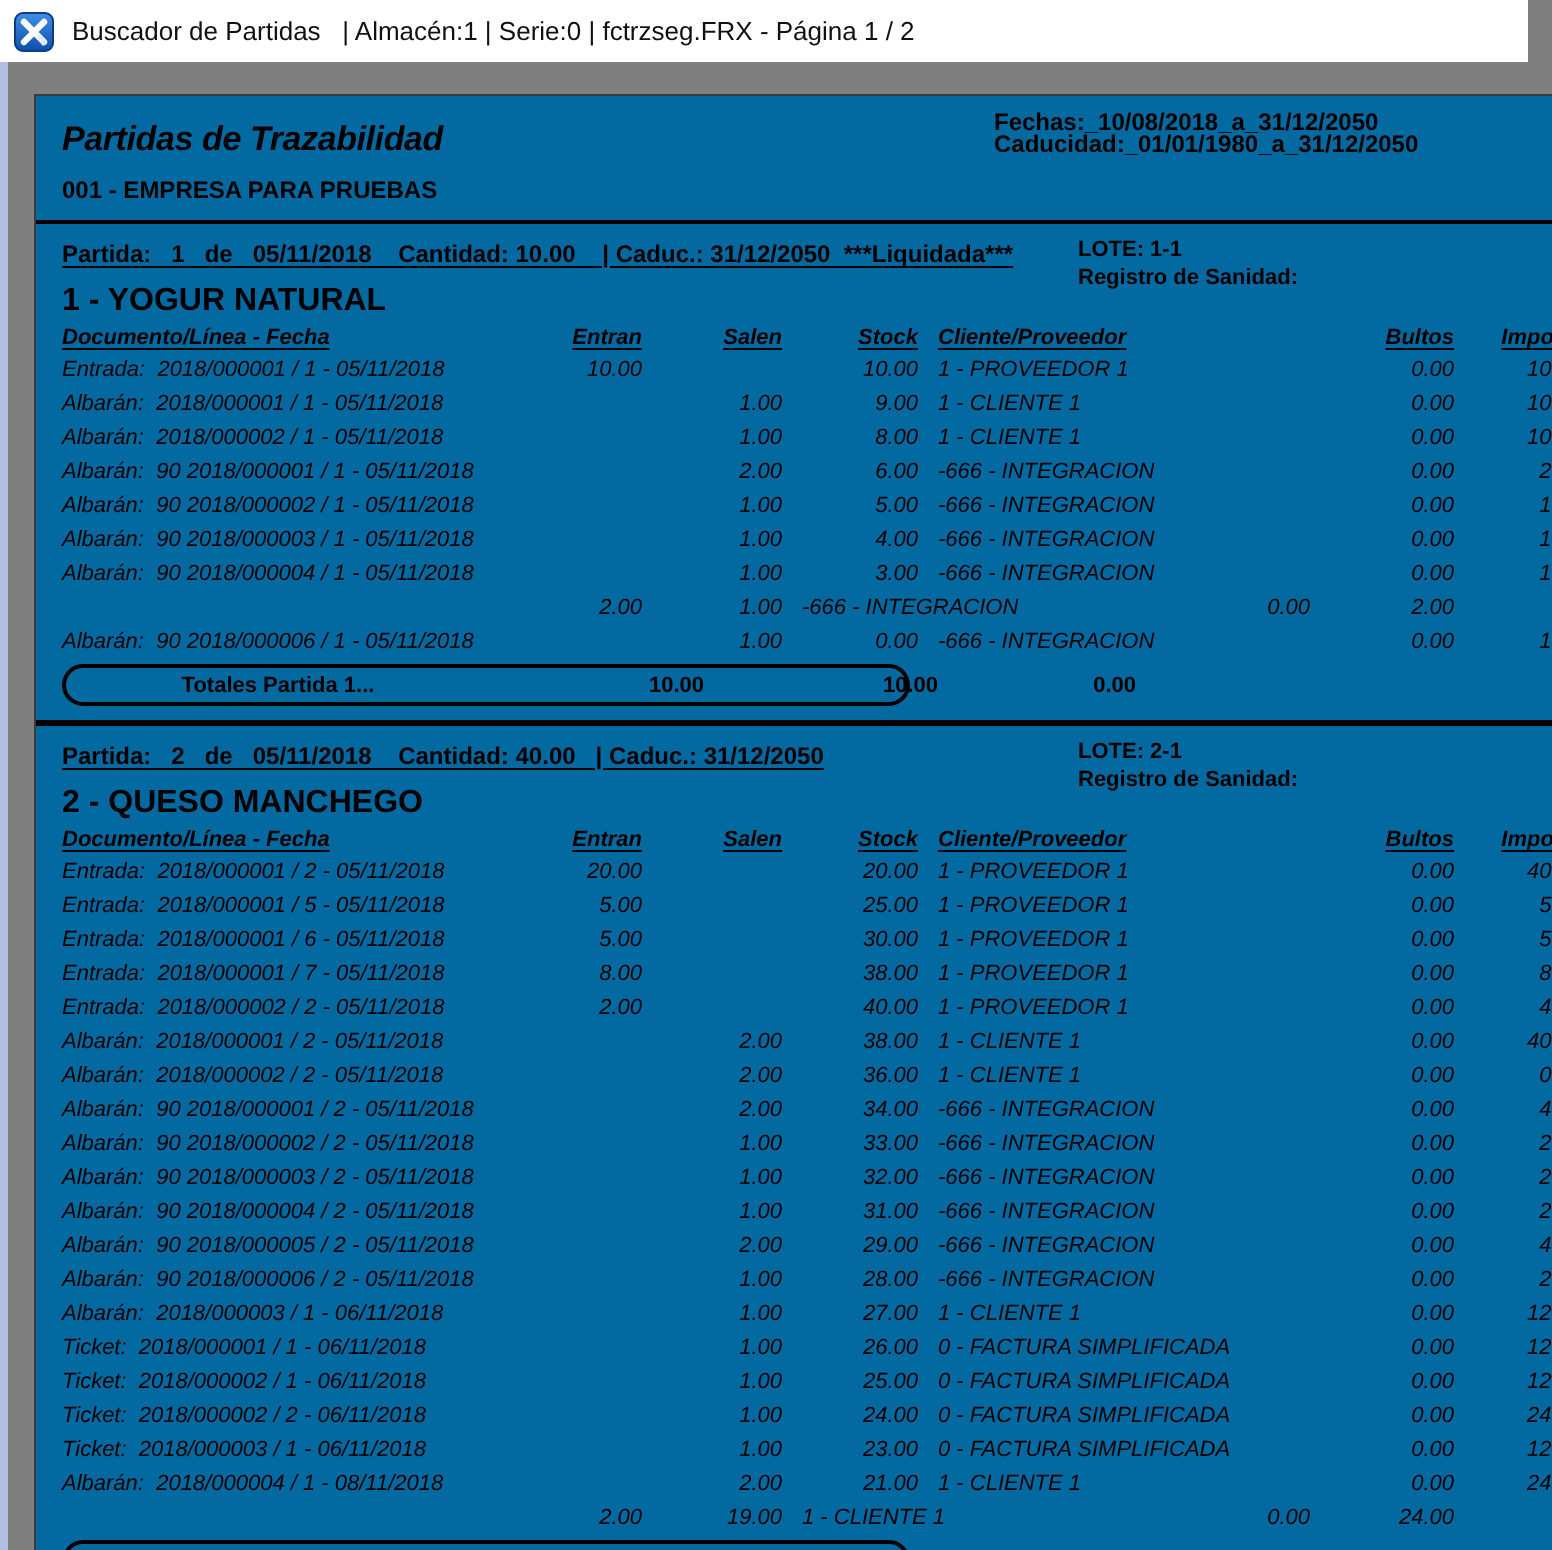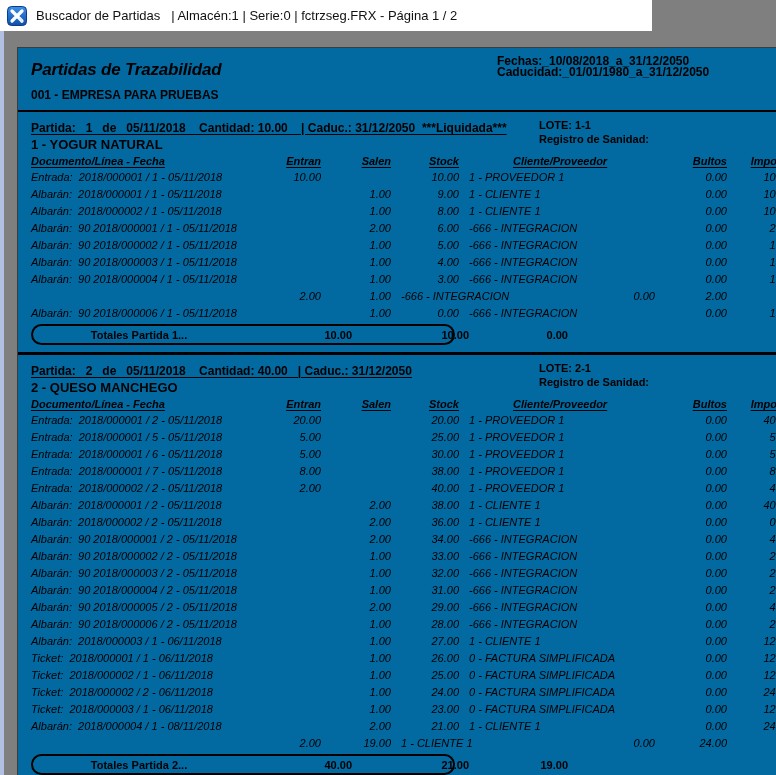--- a/index.html
+++ b/index.html
@@ -1,18 +1,18 @@
 <!DOCTYPE html>
 <html><head>
 <meta charset="utf-8">
 <style>
   html,body{margin:0;padding:0;width:776px;height:775px;overflow:hidden;
     background:#7f7f7f;font-family:"Liberation Sans","DejaVu Sans",sans-serif;}
   
-  .titlebar{position:absolute;left:0;top:0;width:652px;height:31px;background:#ffffff;
+  .titlebar{position:absolute;left:0;top:0;width:764px;height:31px;background:#ffffff;
     display:flex;align-items:center;gap:9px;padding-left:7px;box-sizing:border-box;}
   .titlebar .app-icon{width:20px;height:20px;flex:0 0 auto;}
   .titlebar .title-text{font-size:13px;color:#111;white-space:pre;}
   
   .left-strip{position:absolute;left:0;top:31px;width:4px;bottom:0;background:#b1c0e2;}
   
   .page{position:absolute;left:17px;top:47px;width:759px;bottom:0;background:#0369a1;
     border-top:1px solid #3c3c3c;border-left:1px solid #3c3c3c;box-sizing:border-box;
     padding:8px 0 0 13px;color:#000;}
   .report-head{position:relative;height:52px;}
@@ -20,28 +20,28 @@
     font-style:italic;letter-spacing:-0.2px;}
   .company{position:absolute;left:0;top:32px;font-size:12px;font-weight:bold;}
   .fechas-block{position:absolute;left:458px;top:0;font-size:12px;font-weight:bold;line-height:11px;margin-left:8px;}
   .rule2{border:none;border-top:2px solid #000;margin:2px 0 0 -13px;width:759px;}
   .section-sep{border:none;border-top:3px solid #000;margin:7px 0 0 -13px;width:759px;}
   
   .partida{position:relative;margin-top:6px;}
   .partida-title{font-size:12px;font-weight:bold;text-decoration:underline;
     text-underline-offset:2px;white-space:pre;display:inline-block;}
   .lote-block{position:absolute;left:508px;top:0;font-size:11px;font-weight:bold;line-height:14px;}
-  .product{font-size:13px;font-weight:bold;margin-top:1px;white-space:pre;}
+  .product{font-size:16px;font-weight:bold;margin-top:6px;white-space:pre;}
   .grid-row{display:grid;grid-template-columns:225px 65px 70px 68px 196px 72px 64px;
     font-size:11px;line-height:17px;white-space:pre;font-style:italic;}
   .col-headers{font-weight:bold;font-style:italic;line-height:16px;margin-top:1px;}
   .col-headers span{text-decoration:underline;text-underline-offset:2px;}
   .c-num{text-align:right;}
   .c-cli{padding-left:10px;}
-  .col-headers .c-cli span{display:inline-block;margin-left:44px;}
+  .col-headers .c-cli span{display:inline-block;}
   
   .totals{width:424px;height:21px;border:2px solid #000;border-radius:13px;margin-top:2px;
     display:grid;grid-template-columns:212px 60px 70px 52px;align-items:center;
     font-size:11px;font-weight:bold;box-sizing:border-box;gap:47px;}
   .totals .t-label{text-align:center;}
   .totals .c-num{text-align:right;}
 </style>
 </head>
 <body>
 

